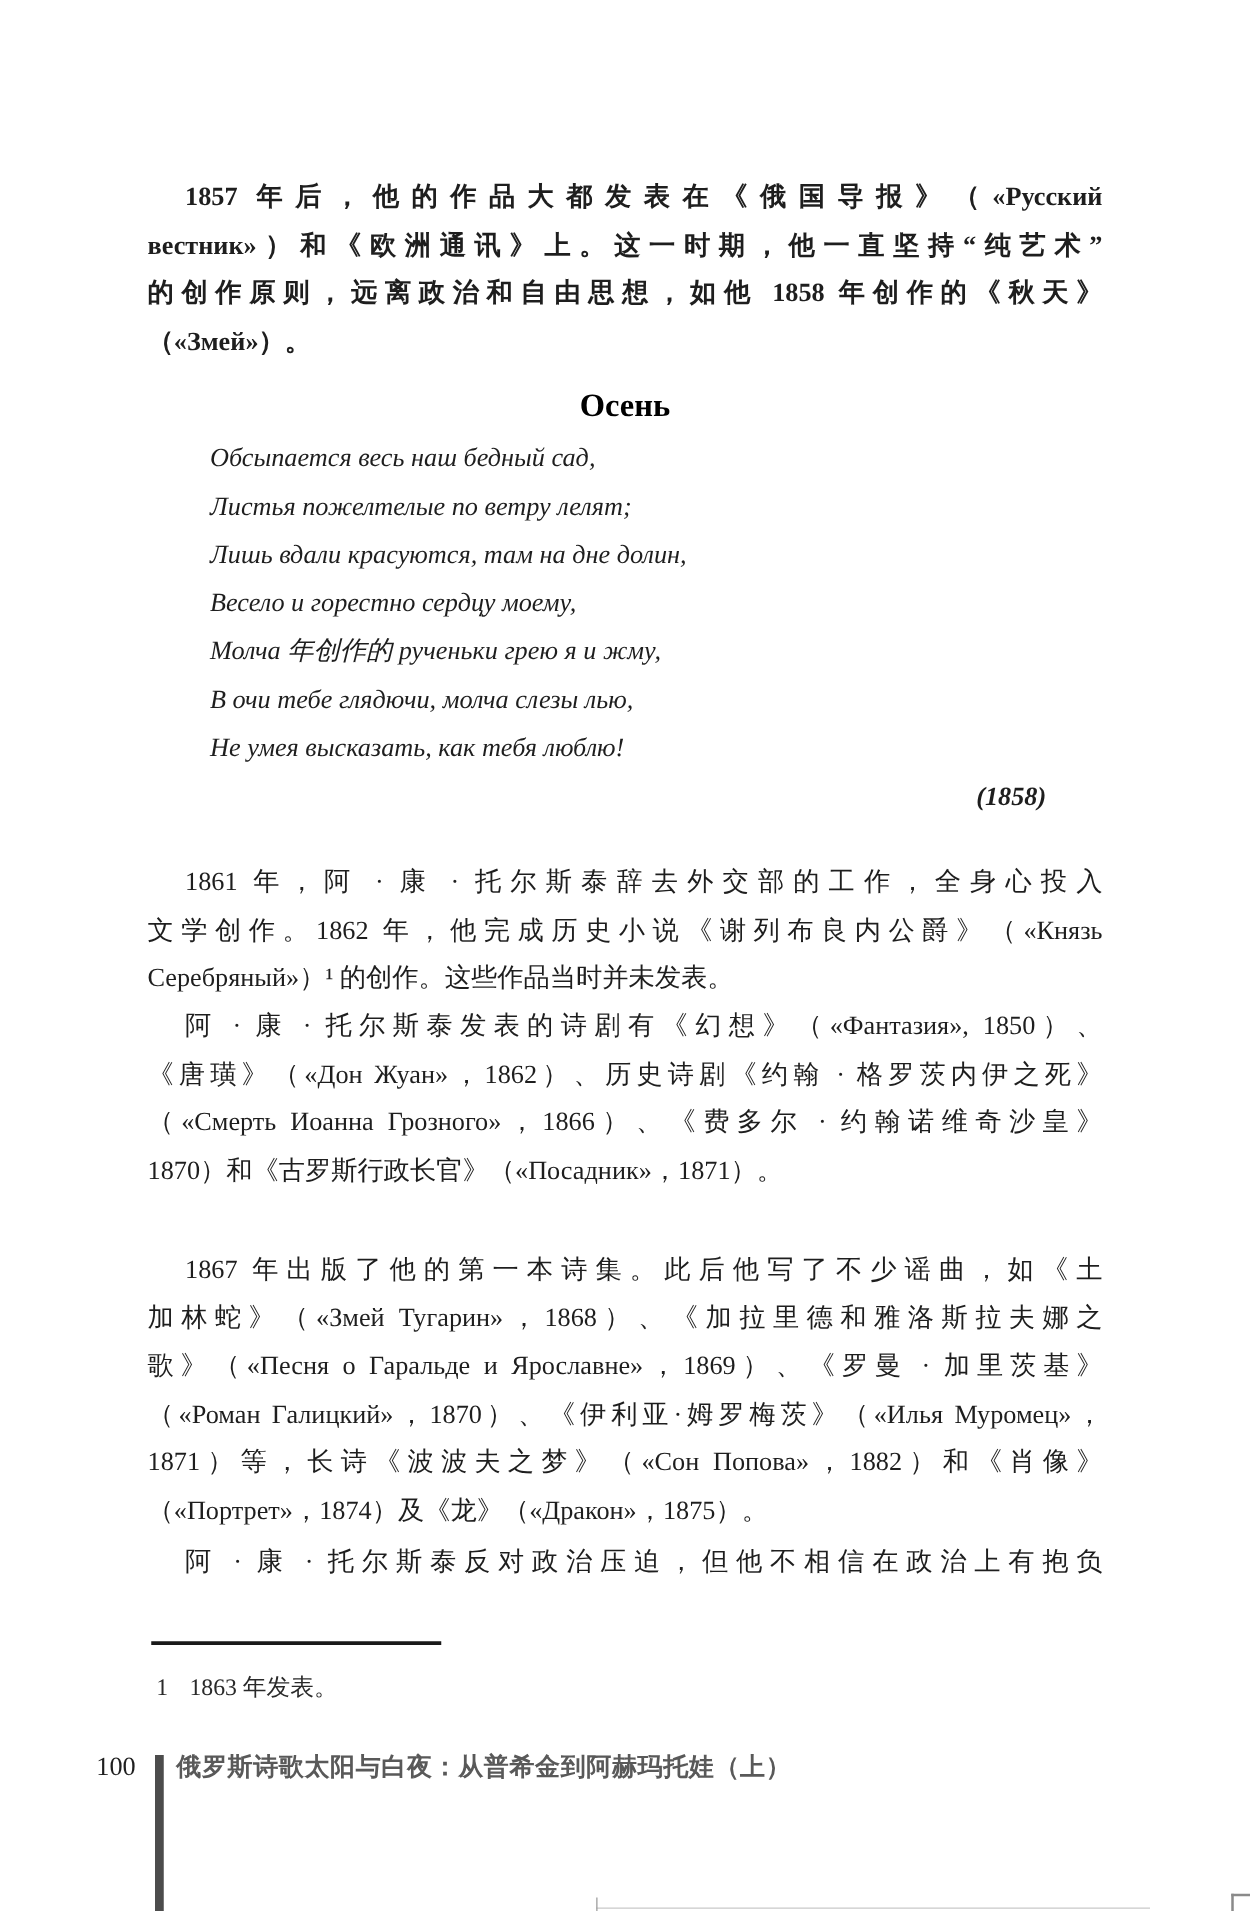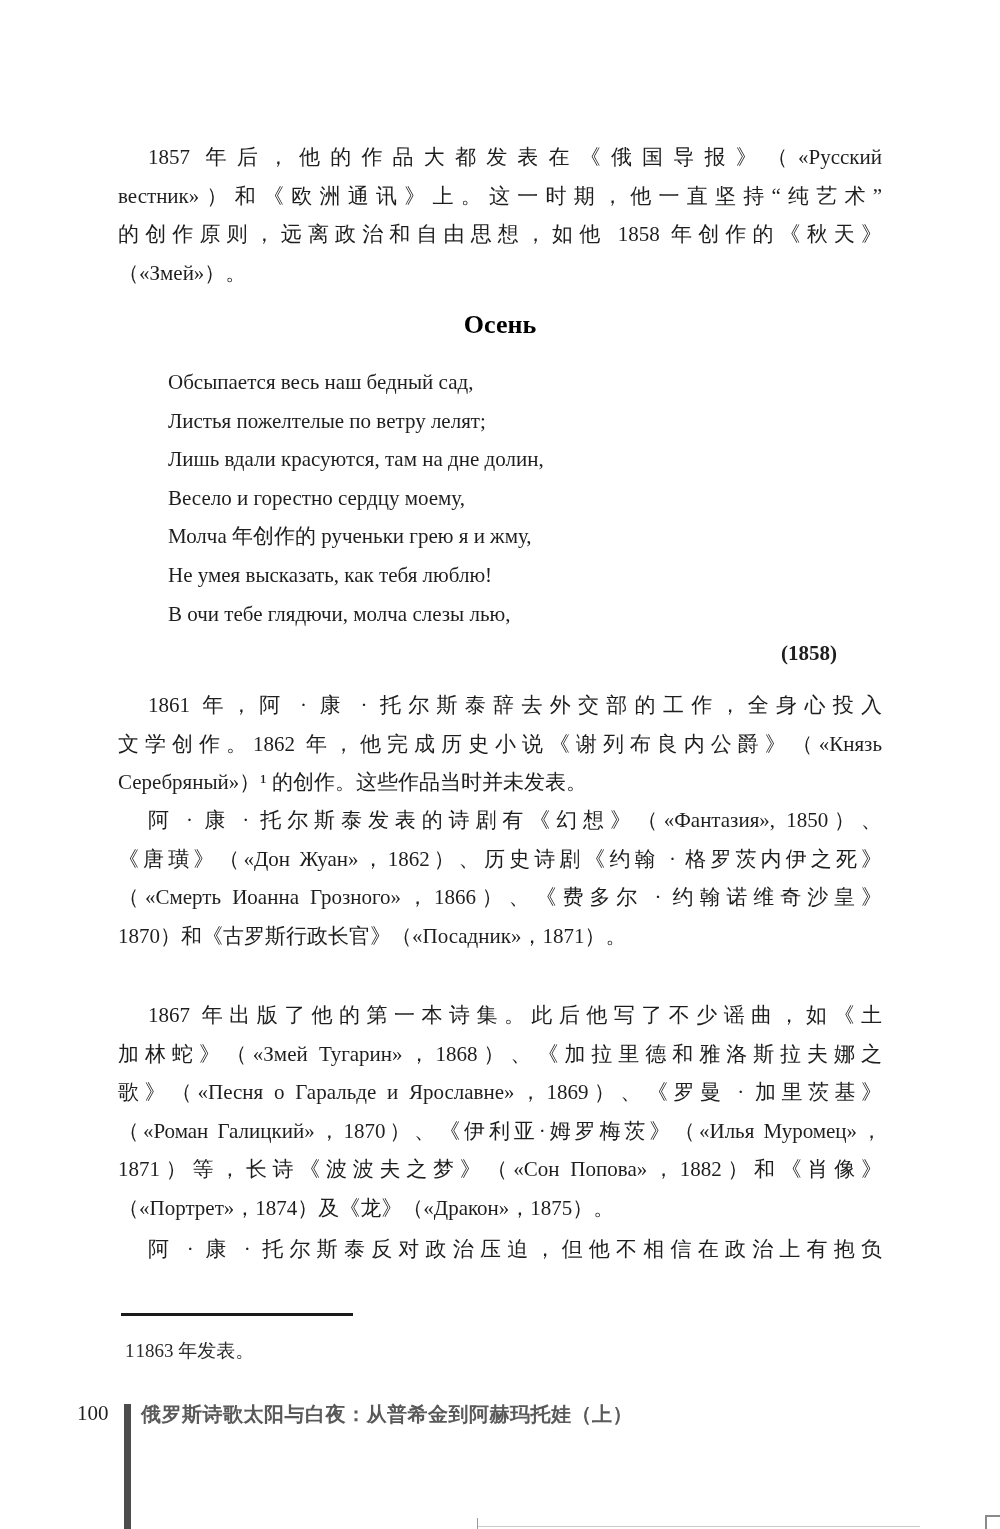--- a/index.html
+++ b/index.html
@@ -20,45 +20,46 @@
     line-height: 38.6px;
   }
   .para .line {
     text-align: justify;
     text-align-last: justify;
   }
   .para .line.last { text-align-last: auto; }
   .para.justify-all .line.last { text-align-last: justify; }
   .para .line.first { text-indent: 30px; }
 
-  #para1 { top: 138px; }
+  #para1 { top: 138px; font-weight: bold; }
   #para2 { top: 686px; }
   #para3 { top: 801px; }
   #para4 { top: 996px; }
   #para5 { top: 1230px; }
 
   #poem-title {
     position: absolute;
     left: 118px;
     top: 308px;
     width: 764px;
     margin: 0;
     text-align: center;
     font-size: 26px;
     line-height: 34px;
     font-weight: bold;
     color: #000000;
   }
   #poem {
     position: absolute;
     left: 168px;
-    top: 363px;
+    top: 347px;
     width: 714px;
     font-size: 21px;
     line-height: 38.6px;
+    font-style: italic;
   }
   #poem .pline { text-align: left; }
   #poem .year {
     position: absolute;
     top: 271px;
     right: 45px;
     font-weight: bold;
     font-size: 21px;
   }
 
@@ -71,21 +72,21 @@
     background: #1a1a1a;
   }
   #footnote {
     position: absolute;
     left: 125px;
     top: 1336px;
     font-size: 19px;
     line-height: 30px;
     color: #2a2a2a;
   }
-  #footnote .fn-text { margin-left: 1px; }
+  #footnote .fn-text { margin-left: 17px; }
 
   #page-number {
     position: absolute;
     left: 77px;
     top: 1398px;
     font-size: 21px;
     line-height: 30px;
     color: #1e1e1e;
   }
   #footer-bar {
@@ -150,22 +151,22 @@
   <h2 id="poem-title">Осень</h2>
 
   <div id="poem">
     <div>
 
     <div class="pline first">Обсыпается весь наш бедный сад,</div>
         <div class="pline">Листья пожелтелые по ветру лелят;</div>
         <div class="pline">Лишь вдали красуются, там на дне долин,</div>
         <div class="pline">Весело и горестно сердцу моему,</div>
         <div class="pline">Молча 年创作的 рученьки грею я и жму,</div>
+        <div class="pline">В очи тебе глядючи, молча слезы лью,</div>
         <div class="pline last">Не умея высказать, как тебя люблю!</div>
-        <div class="pline">В очи тебе глядючи, молча слезы лью,</div>
       </div>
     <span class="year">(1858)</span>
   </div>
 
   <div class="para" id="para2">
 
   <div class="line first">1861 年，阿 · 康 · 托尔斯泰辞去外交部的工作，全身心投入</div>
       <div class="line">文学创作。1862 年，他完成历史小说《谢列布良内公爵》（«Князь</div>
       <div class="line last">Серебряный»）¹ 的创作。这些作品当时并未发表。</div>
     </div>

